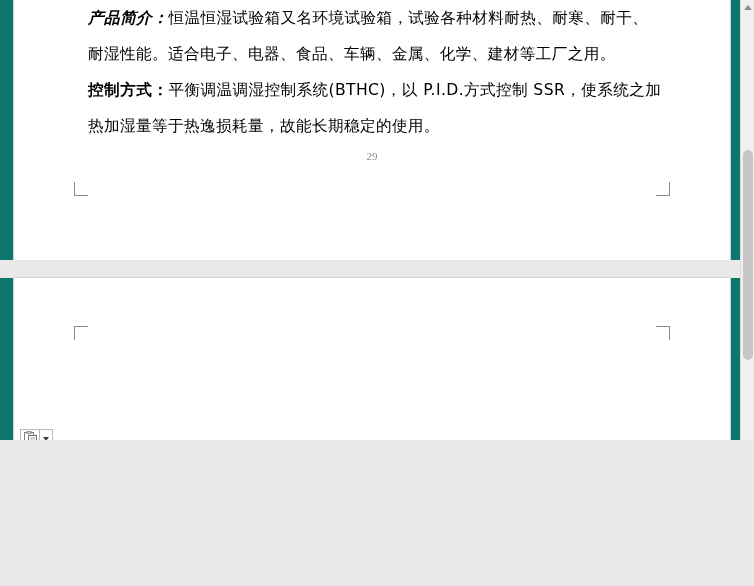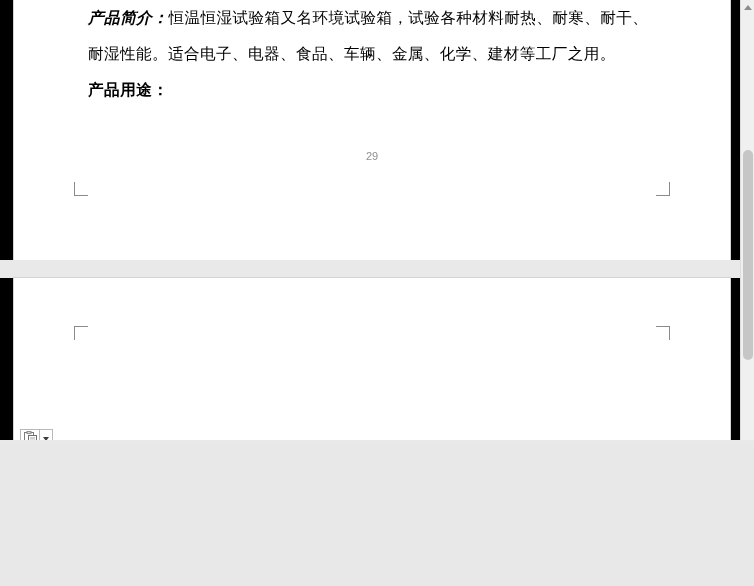--- a/index.html
+++ b/index.html
@@ -9,21 +9,21 @@
     width: 754px;
     height: 586px;
     overflow: hidden;
     background: #e8e8e8;
     font-family: "Liberation Sans", sans-serif;
   }
   #viewport {
     position: relative;
     width: 754px;
     height: 444px;
-    background: #000000;
+    background: #0f766e;
     overflow: hidden;
   }
 
   
   .page {
     position: absolute;
     left: 14px;
     width: 716px;
     background: #ffffff;
     box-shadow: 0 0 0 1px #d4d4d4;
@@ -82,21 +82,21 @@
   }
 
   
   .page-number {
     position: absolute;
     left: 0;
     width: 716px;
     text-align: center;
     font-size: 11px;
     color: #8f8f8f;
-    font-family: Liberation Sans, sans-serif;
+    font-family: Liberation Serif, serif;
   }
 
   
   #paste-widget {
     position: absolute;
     left: 20px;
     top: 428px;
     display: flex;
     align-items: center;
     height: 22px;
@@ -182,21 +182,21 @@
 </style>
 </head>
 <body>
 
 <div id="viewport">
 
   <div class="page" id="page-1">
 
     <div class="body-text" style="top: 4px;">
       <p class="para"><span class="lead-em">产品简介：</span><span>恒温恒湿试验箱又名环境试验箱，试验各种材料耐热、耐寒、耐干、耐湿性能。适合电子、电器、食品、车辆、金属、化学、建材等工厂之用。</span></p>
-      <p class="para"><span class="lead">产品用途：</span></p>
+      <p class="para"><span class="lead">控制方式：</span><span>平衡调温调湿控制系统(BTHC)，以 P.I.D.方式控制 SSR，使系统之加热加湿量等于热逸损耗量，故能长期稳定的使用。</span></p>
     </div>
 
     <div class="page-number" style="top: 154px;">29</div>
 
     <div class="mark bl" style="left: 60px; top: 186px;"></div>
     <div class="mark br" style="left: 642px; top: 186px;"></div>
   </div>
 
   <div class="page-gap"></div>
 

